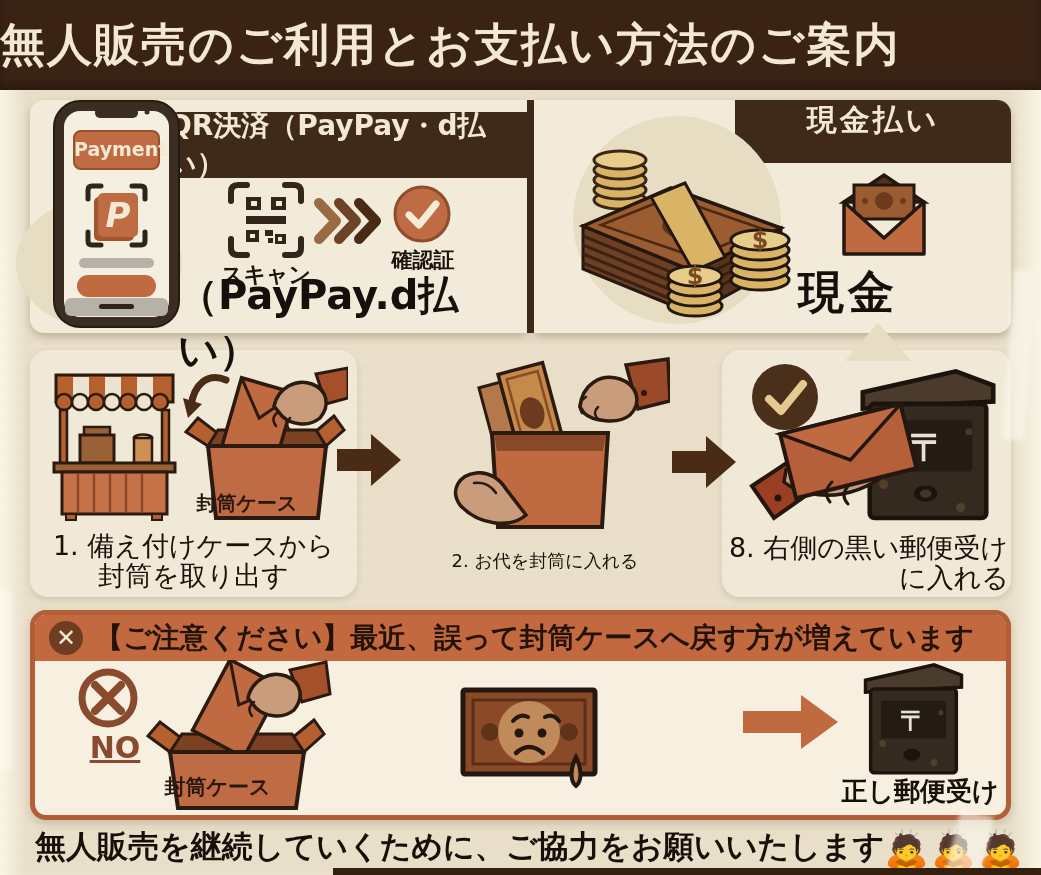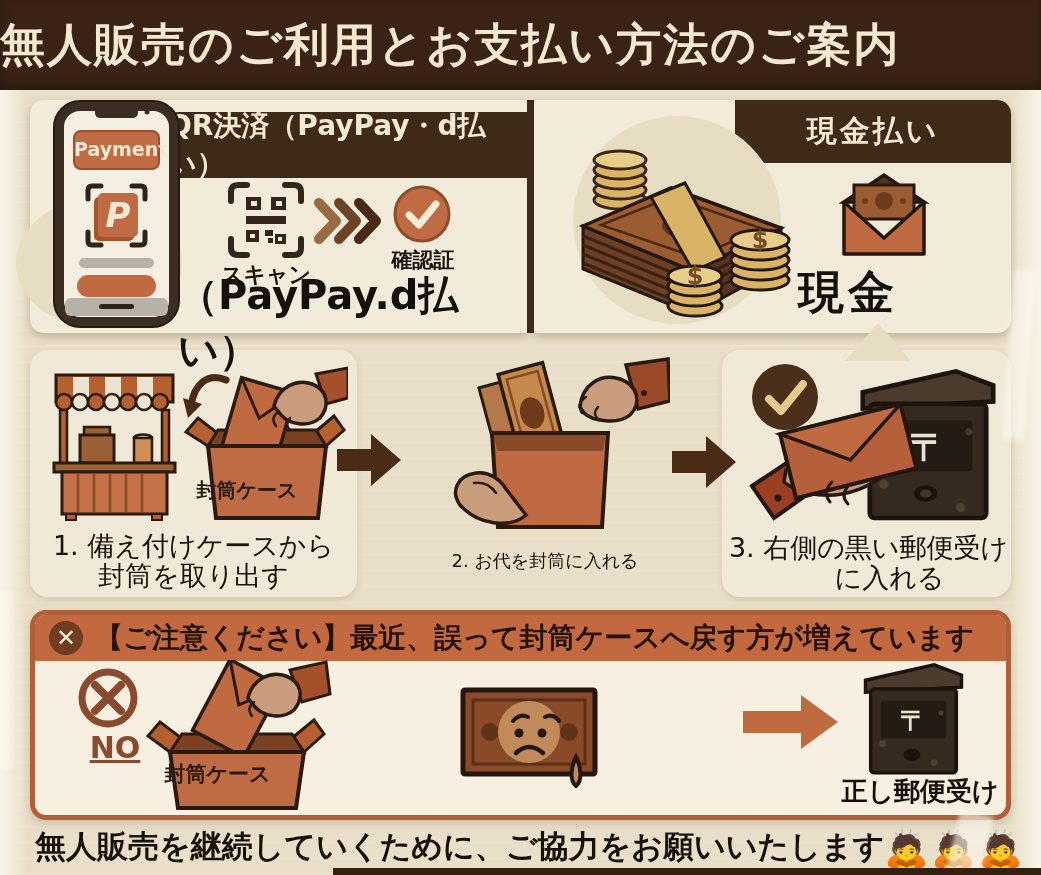--- a/index.html
+++ b/index.html
@@ -26,41 +26,41 @@
   .panel-left{left:30px;top:100px;width:497px;height:233px;border-radius:14px 0 0 14px;}
   .panel-right{left:534px;top:100px;width:477px;height:233px;border-radius:0 14px 14px 0;}
   .panel-divider{left:527px;top:100px;width:7px;height:233px;background:#3f2a1a;z-index:3;}
   .qr-header{
     left:168px;top:112px;width:359px;height:66px;background:#3f2a1a;z-index:4;
     border-radius:10px 0 0 10px;display:flex;align-items:center;justify-content:center;
     color:#f3e9d3;font-size:28px;font-weight:bold;
   }
   .cash-header{
     left:735px;top:100px;width:276px;height:63px;background:#3f2a1a;z-index:4;
-    border-radius:0 14px 0 26px;display:flex;align-items:center;justify-content:center;
+    border-radius:0 14px 0 26px;display:flex;align-items:flex-start;justify-content:center;
     color:#f3e9d3;font-size:30px;font-weight:bold;letter-spacing:3px;
   }
   .phone-circle{left:16px;top:198px;width:166px;height:130px;border-radius:50%;background:#e7ddc2;z-index:2;}
   .small-label{color:#1c130b;font-weight:bold;text-align:center;z-index:5;}
   .big-black{color:#14100b;font-weight:bold;text-align:left;z-index:5;}
   .payment-label{
     left:74px;top:138px;width:90px;text-align:center;color:#f3e9d3;
     font-size:19px;font-weight:bold;z-index:6;
   }
   .cash-triangle{
     left:845px;top:323px;width:0;height:0;z-index:3;
     border-left:33px solid transparent;border-right:33px solid transparent;
     border-bottom:38px solid #e7ddc2;
   }
   
   .step-panel{background:#f1e9d7;border-radius:18px;box-shadow:0 3px 6px rgba(90,60,30,.15);z-index:1;}
   .step1-panel{left:30px;top:350px;width:327px;height:247px;}
   .step3-panel{left:722px;top:350px;width:289px;height:247px;}
   .caption{color:#1a1109;font-weight:normal;text-align:center;z-index:5;line-height:30px;}
-  .box-label{color:#2a180e;font-weight:bold;text-align:center;z-index:6;}
+  .box-label{color:#2a180e;font-weight:bold;text-align:center;z-index:6;margin-top:13px;}
   
   .warn-box{
     left:30px;top:610px;width:981px;height:210px;z-index:2;box-sizing:border-box;
     border:5px solid #b05f38;border-radius:16px;background:#f7efdf;
     box-shadow:0 4px 8px rgba(90,60,30,.2);
   }
   .warn-head{
     left:35px;top:615px;width:971px;height:46px;background:#c2693f;z-index:3;
     border-radius:10px 10px 0 0;display:flex;align-items:center;
     color:#231207;font-size:28px;font-weight:bold;
@@ -343,22 +343,22 @@
     <polygon points="8,88 44,64 64,96 30,120" fill="#9a3f22" stroke="#241710" stroke-width="4"></polygon>
     <circle cx="34" cy="100" r="3.5" fill="#241710"></circle>
     <path d="M42,72 C70,50 102,42 124,48 L152,62 C142,80 120,92 98,96 C76,100 52,94 40,84 Z" fill="#c99c7c" stroke="#241710" stroke-width="3.5"></path>
     <g transform="rotate(-14 105 52)">
       <rect x="42" y="20" width="124" height="66" fill="#b5603a" stroke="#241710" stroke-width="4"></rect>
       <polygon points="42,20 166,20 104,62" fill="#c06a42" stroke="#241710" stroke-width="3.5"></polygon>
     </g>
     <path d="M88,84 q-10,10 -2,20 M104,88 q-8,10 0,18" fill="none" stroke="#241710" stroke-width="3" stroke-linecap="round"></path>
   </svg>
   <div class="abs caption" style="left:728px;top:533px;width:281px;font-size:27px;">
-    <div>3. 右側の黒い郵便受け</div>
-    <div style="text-align:center;padding-left:42px;">に入れる</div>
+    <div>8. 右側の黒い郵便受け</div>
+    <div style="text-align:right;padding-left:42px;">に入れる</div>
   </div>
 
   <div class="abs warn-box"></div>
   <div class="abs warn-head">
     <span class="warn-x-wrap">
       <span class="warn-x">✕</span>
     </span>
     <span>【ご注意ください】最近、誤って封筒ケースへ戻す方が増えています</span>
   </div>
 

